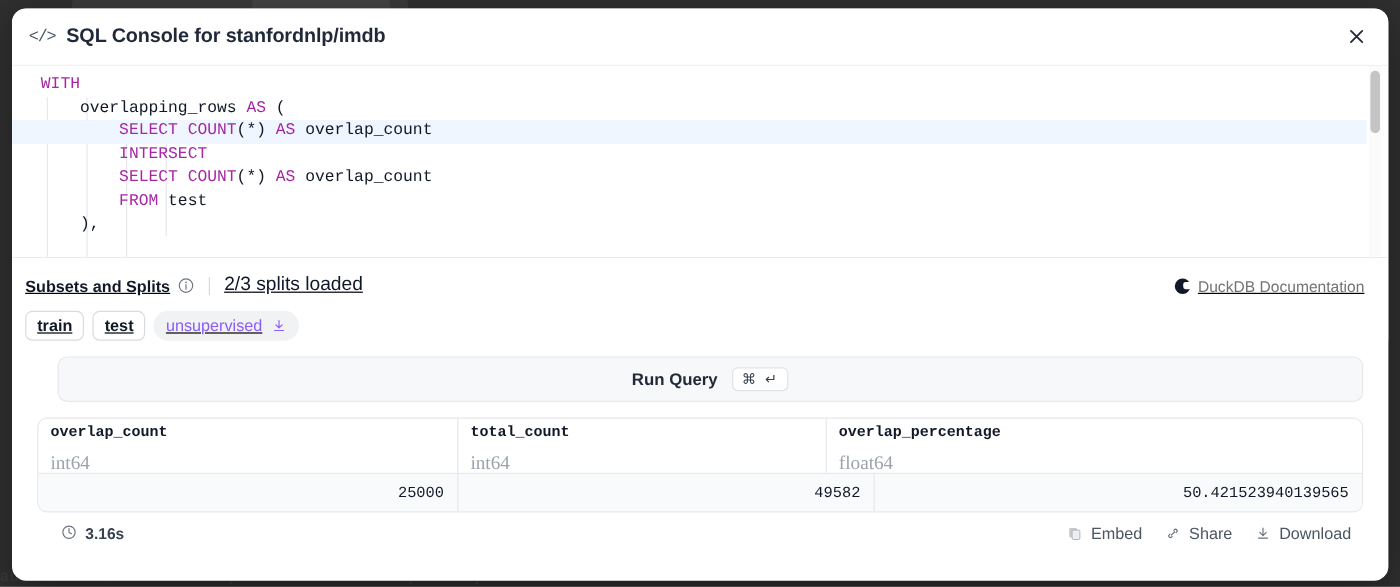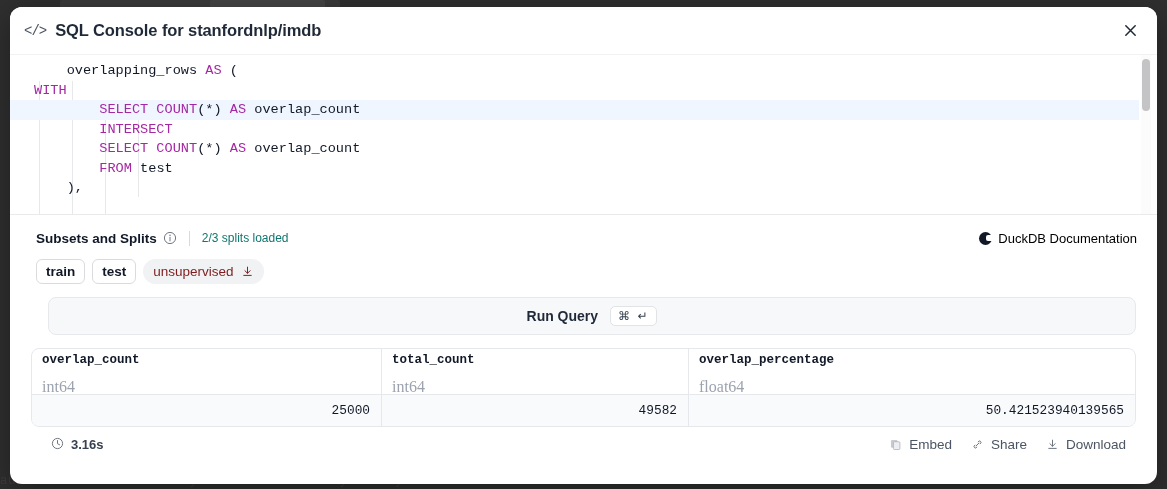--- a/index.html
+++ b/index.html
@@ -147,23 +147,24 @@
     top: 4px; left: 1px;
     width: 8px; height: 52px;
     background: #c4c4c6;
     border-radius: 5px;
     cursor: pointer;
   }
 
   
   .subsets-bar {
     flex: 0 0 auto;
-    padding: 12px 20px 0 26px;
+    padding: 12px 20px 0 11px;
     border-top: 1px solid #e9eaec;
     background: #fff;
+    text-decoration: underline;
   }
   .subsets-top {
     display: flex;
     align-items: center;
     height: 22px;
   }
   .subsets-label {
     font-size: 13.5px;
     font-weight: bold;
     color: #111827;
@@ -174,30 +175,30 @@
     display: flex;
     align-items: center;
     cursor: pointer;
   }
   .vdiv {
     width: 1px; height: 15px;
     background: #d7d9dd;
     margin: 0 12px;
   }
   .splits-loaded {
-    font-size: 12px;
-    color: #0f766e;
+    font-size: 16px;
+    color: #0f172a;
   }
   .duckdb-link {
     margin-left: auto;
     display: flex;
     align-items: center;
     gap: 6px;
     font-size: 13px;
-    color: #000000;
+    color: #737373;
     cursor: pointer;
   }
   .duckdb-logo {
     width: 13px; height: 13px;
     border-radius: 50%;
     background: #111827;
     position: relative;
   }
   .duckdb-logo::after {
     content: "";
@@ -223,21 +224,21 @@
     font-weight: bold;
     color: #111827;
     background: #ffffff;
     border: 1px solid #d9dbdf;
     border-radius: 6px;
     cursor: pointer;
   }
   .chip.muted {
     background: #f1f2f4;
     border-color: #f1f2f4;
-    color: #7f1d1d;
+    color: #8b5cf6;
     font-weight: normal;
     gap: 7px;
     border-radius: 12px;
   }
   .chip .dl { display: flex; align-items: center; }
 
   
   .run-query {
     margin: 13px 21px 0 38px;
     height: 38px;
@@ -296,20 +297,21 @@
   .col-type {
     font-family: Liberation Serif, serif;
     font-size: 16px;
     color: #9ca3af;
     margin-top: 11px;
   }
   .res-row {
     display: flex;
     height: 31px;
     background: #f9fafb;
+    gap: 40px;
   }
   .res-row .cell {
     border-right: 1px solid #e7e8eb;
     display: flex;
     align-items: center;
     justify-content: flex-end;
     padding-right: 11px;
     font-family: "Liberation Mono", monospace;
     font-size: 12.8px;
     color: #111827;
@@ -375,22 +377,22 @@
 
   <div class="editor-wrap">
     <div class="editor-scroll">
       <div class="guides">
         <div class="guide" style="left:29px;height:154px;"></div>
         <div class="guide" style="left:62px;height:154px;"></div>
         <div class="guide" style="left:95px;top:39px;height:116px;"></div>
         <div class="guide" style="left:128px;top:39px;height:97px;"></div>
       </div>
       <div id="code-body">
+          <div class="code-line"><span></span><span class="kw">WITH</span></div>
           <div class="code-line"><span>    </span><span>overlapping_rows </span><span class="kw">AS</span><span> (</span></div>
-          <div class="code-line"><span></span><span class="kw">WITH</span></div>
           <div class="code-line active"><span>        </span><span class="kw">SELECT COUNT</span><span>(*) </span><span class="kw">AS</span><span> overlap_count</span></div>
           <div class="code-line"><span>        </span><span class="kw">INTERSECT</span></div>
           <div class="code-line"><span>        </span><span class="kw">SELECT COUNT</span><span>(*) </span><span class="kw">AS</span><span> overlap_count</span></div>
           <div class="code-line"><span>        </span><span class="kw">FROM</span><span> test</span></div>
           <div class="code-line"><span>    </span><span>),</span></div>
         </div>
     </div>
     <div class="editor-scrollbar">
       <div class="editor-thumb"></div>
     </div>

